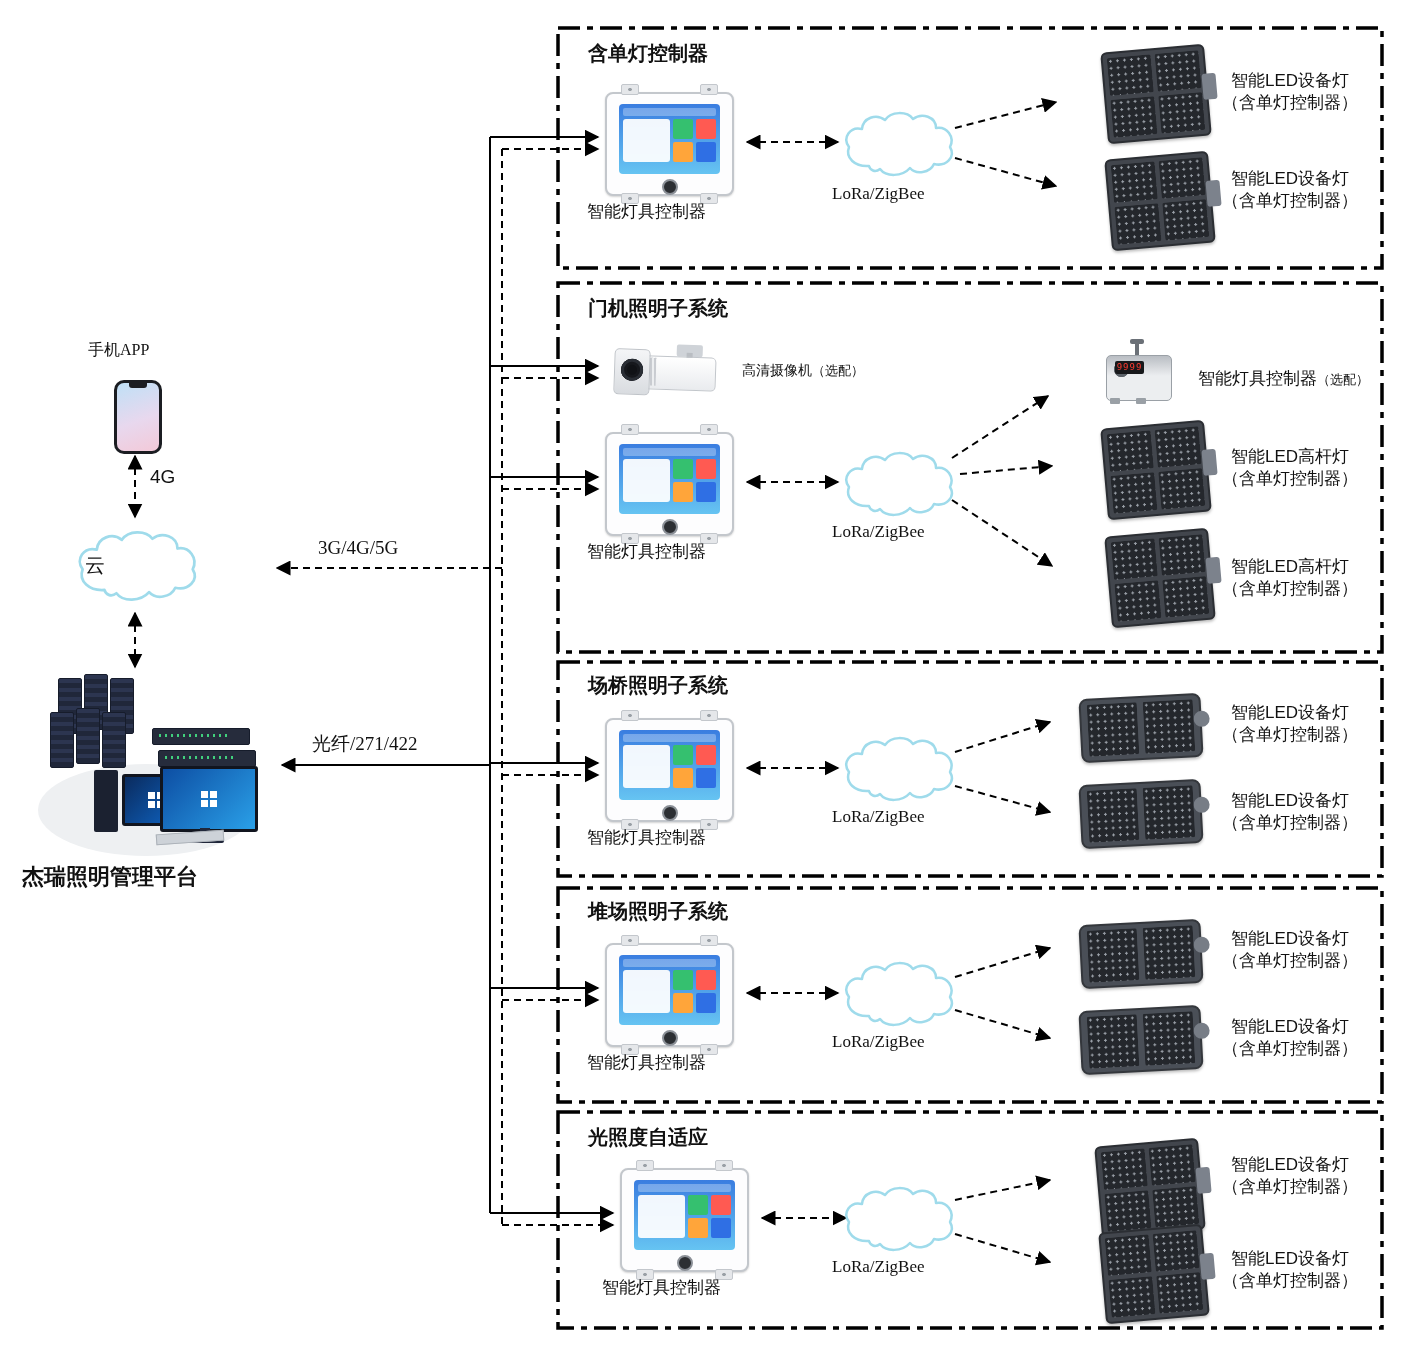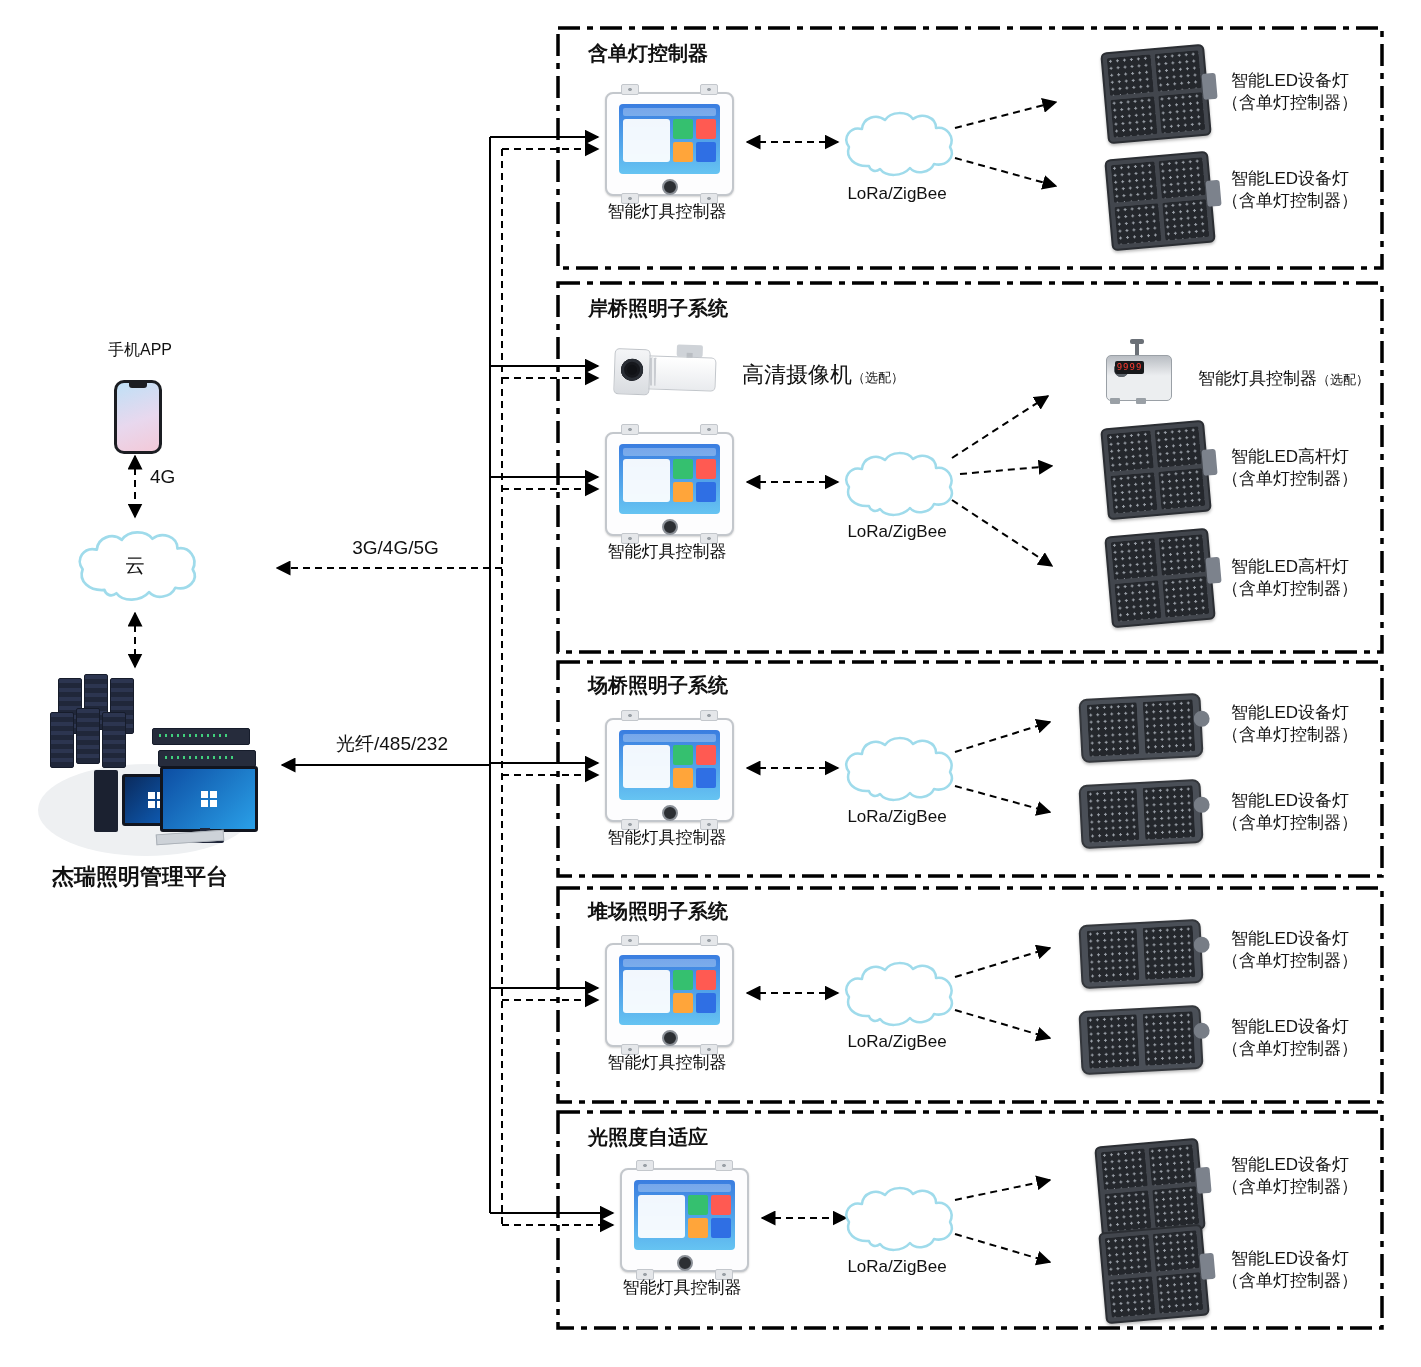--- a/index.html
+++ b/index.html
@@ -1,20 +1,20 @@
 <!DOCTYPE html>
 <html><head>
 <meta charset="utf-8">
 <style>
   html,body { margin:0; padding:0; background:#ffffff; }
   .stage { position:relative; width:1421px; height:1367px; background:#fff;
            font-family:"Liberation Sans","DejaVu Sans",sans-serif; color:#111; overflow:hidden; }
   .stage svg.wires { position:absolute; left:0; top:0; z-index:1; }
   .lbl { position:absolute; z-index:4; font-size:17px; color:#111; white-space:nowrap; }
-  .center { text-align:center; }
+  .center { text-align:left;font-family:Liberation Serif, serif; }
   .title { position:absolute; z-index:4; font-size:20px; font-weight:600; color:#111; }
   .lightlbl { position:absolute; z-index:4; width:176px; text-align:center; font-size:17px; line-height:22px; color:#111; }
 
   
   .controller { position:absolute; z-index:3; width:125px; height:100px; background:#fdfdfe;
                 border:2px solid #c3c7cc; border-radius:8px; box-shadow:0 1px 2px rgba(0,0,0,.18); }
   .tab { position:absolute; width:16px; height:9px; border:1px solid #c3c7cc; border-radius:2px;
          background:radial-gradient(circle at 50% 50%, #9aa0a6 1.5px, transparent 2px), #e5e7ea; }
   .tab.tl { top:-10px; left:14px; } .tab.tr { top:-10px; right:14px; }
   .tab.bl { bottom:-10px; left:14px; } .tab.br { bottom:-10px; right:14px; }
@@ -216,21 +216,21 @@
         </div>
     </div>
     <div class="mon-stand" style="left:162px;top:158px;width:10px;height:10px;"></div>
     <div class="mon-stand" style="left:148px;top:168px;width:38px;height:5px;border-radius:2px;"></div>
     <div class="kbd"></div>
   </div>
 
   <div class="lbl center" style="left:22px;top:862px;width:236px;font-size:22px;font-weight:600;">杰瑞照明管理平台</div>
 
   <div class="lbl center" style="left:318px;top:537px;width:155px;font-size:19px;">3G/4G/5G</div>
-  <div class="lbl center" style="left:312px;top:731px;width:160px;font-size:19px;">光纤/485/232</div>
+  <div class="lbl center" style="left:312px;top:731px;width:160px;font-size:19px;">光纤/271/422</div>
 
   <div class="title" style="left:588px;top:40px;">含单灯控制器</div>
 
   <div class="controller" style="left:605px;top:92px;">
     <div class="tab tl"></div>
       <div class="tab tr"></div>
       <div class="tab bl"></div>
       <div class="tab br"></div>
     <div class="ctrl-screen">
       <div class="ctrl-top"></div>
@@ -266,32 +266,32 @@
       <div class="pan"></div>
       <div class="pan"></div>
       <div class="pan"></div>
       <div class="pan"></div>
   </div>
   <div class="lightlbl" style="left:1202px;top:168px;">
     <div>智能LED设备灯</div>
     <div>（含单灯控制器）</div>
   </div>
 
-  <div class="title" style="left:588px;top:295px;">岸桥照明子系统</div>
+  <div class="title" style="left:588px;top:295px;">门机照明子系统</div>
 
   <div class="camera" style="left:610px;top:340px;">
     <div class="cam-mount"></div>
     <div class="cam-stem"></div>
     <div class="cam-body"></div>
     <div class="cam-band"></div>
     <div class="cam-hood"></div>
     <div class="cam-lens"></div>
   </div>
   <div class="lbl" style="left:742px;top:360px;">
-    <span style="font-size:22px;">高清摄像机</span><span style="font-size:13px;">（选配）</span>
+    <span style="font-size:14px;">高清摄像机</span><span style="font-size:13px;">（选配）</span>
   </div>
 
   <div class="controller" style="left:605px;top:432px;">
     <div class="tab tl"></div>
       <div class="tab tr"></div>
       <div class="tab bl"></div>
       <div class="tab br"></div>
     <div class="ctrl-screen">
       <div class="ctrl-top"></div>
       <div class="ctrl-body">

